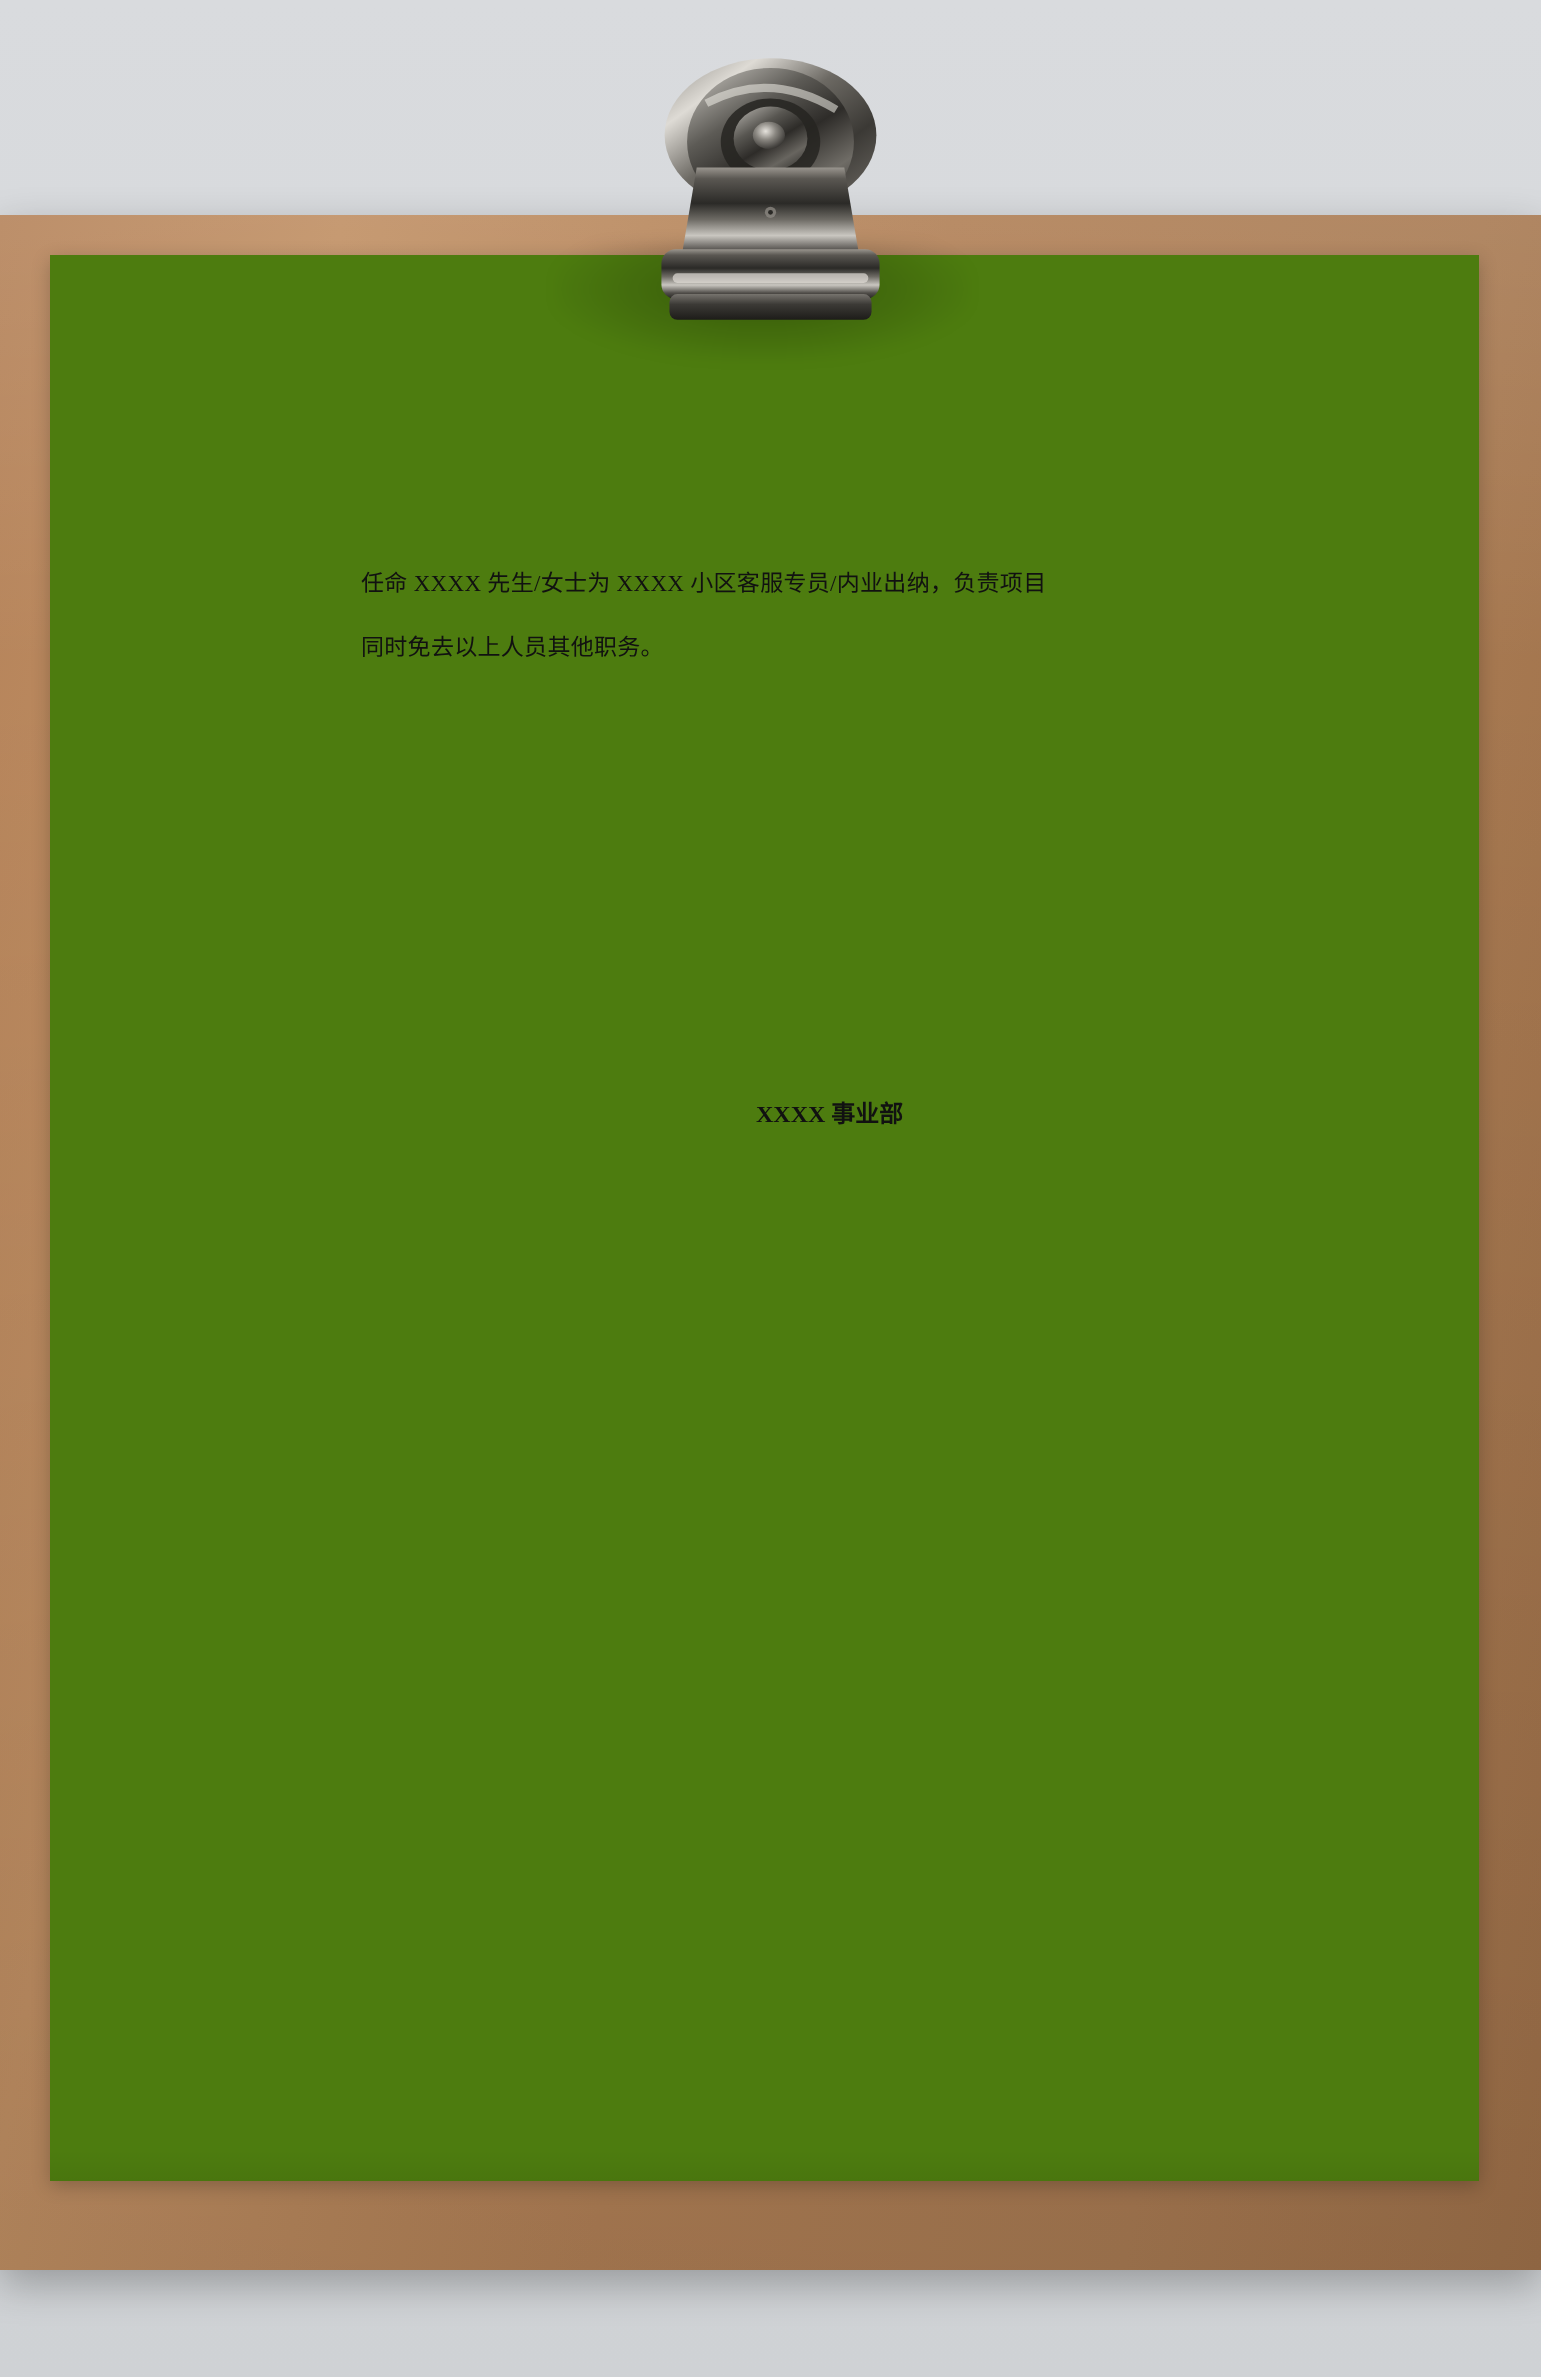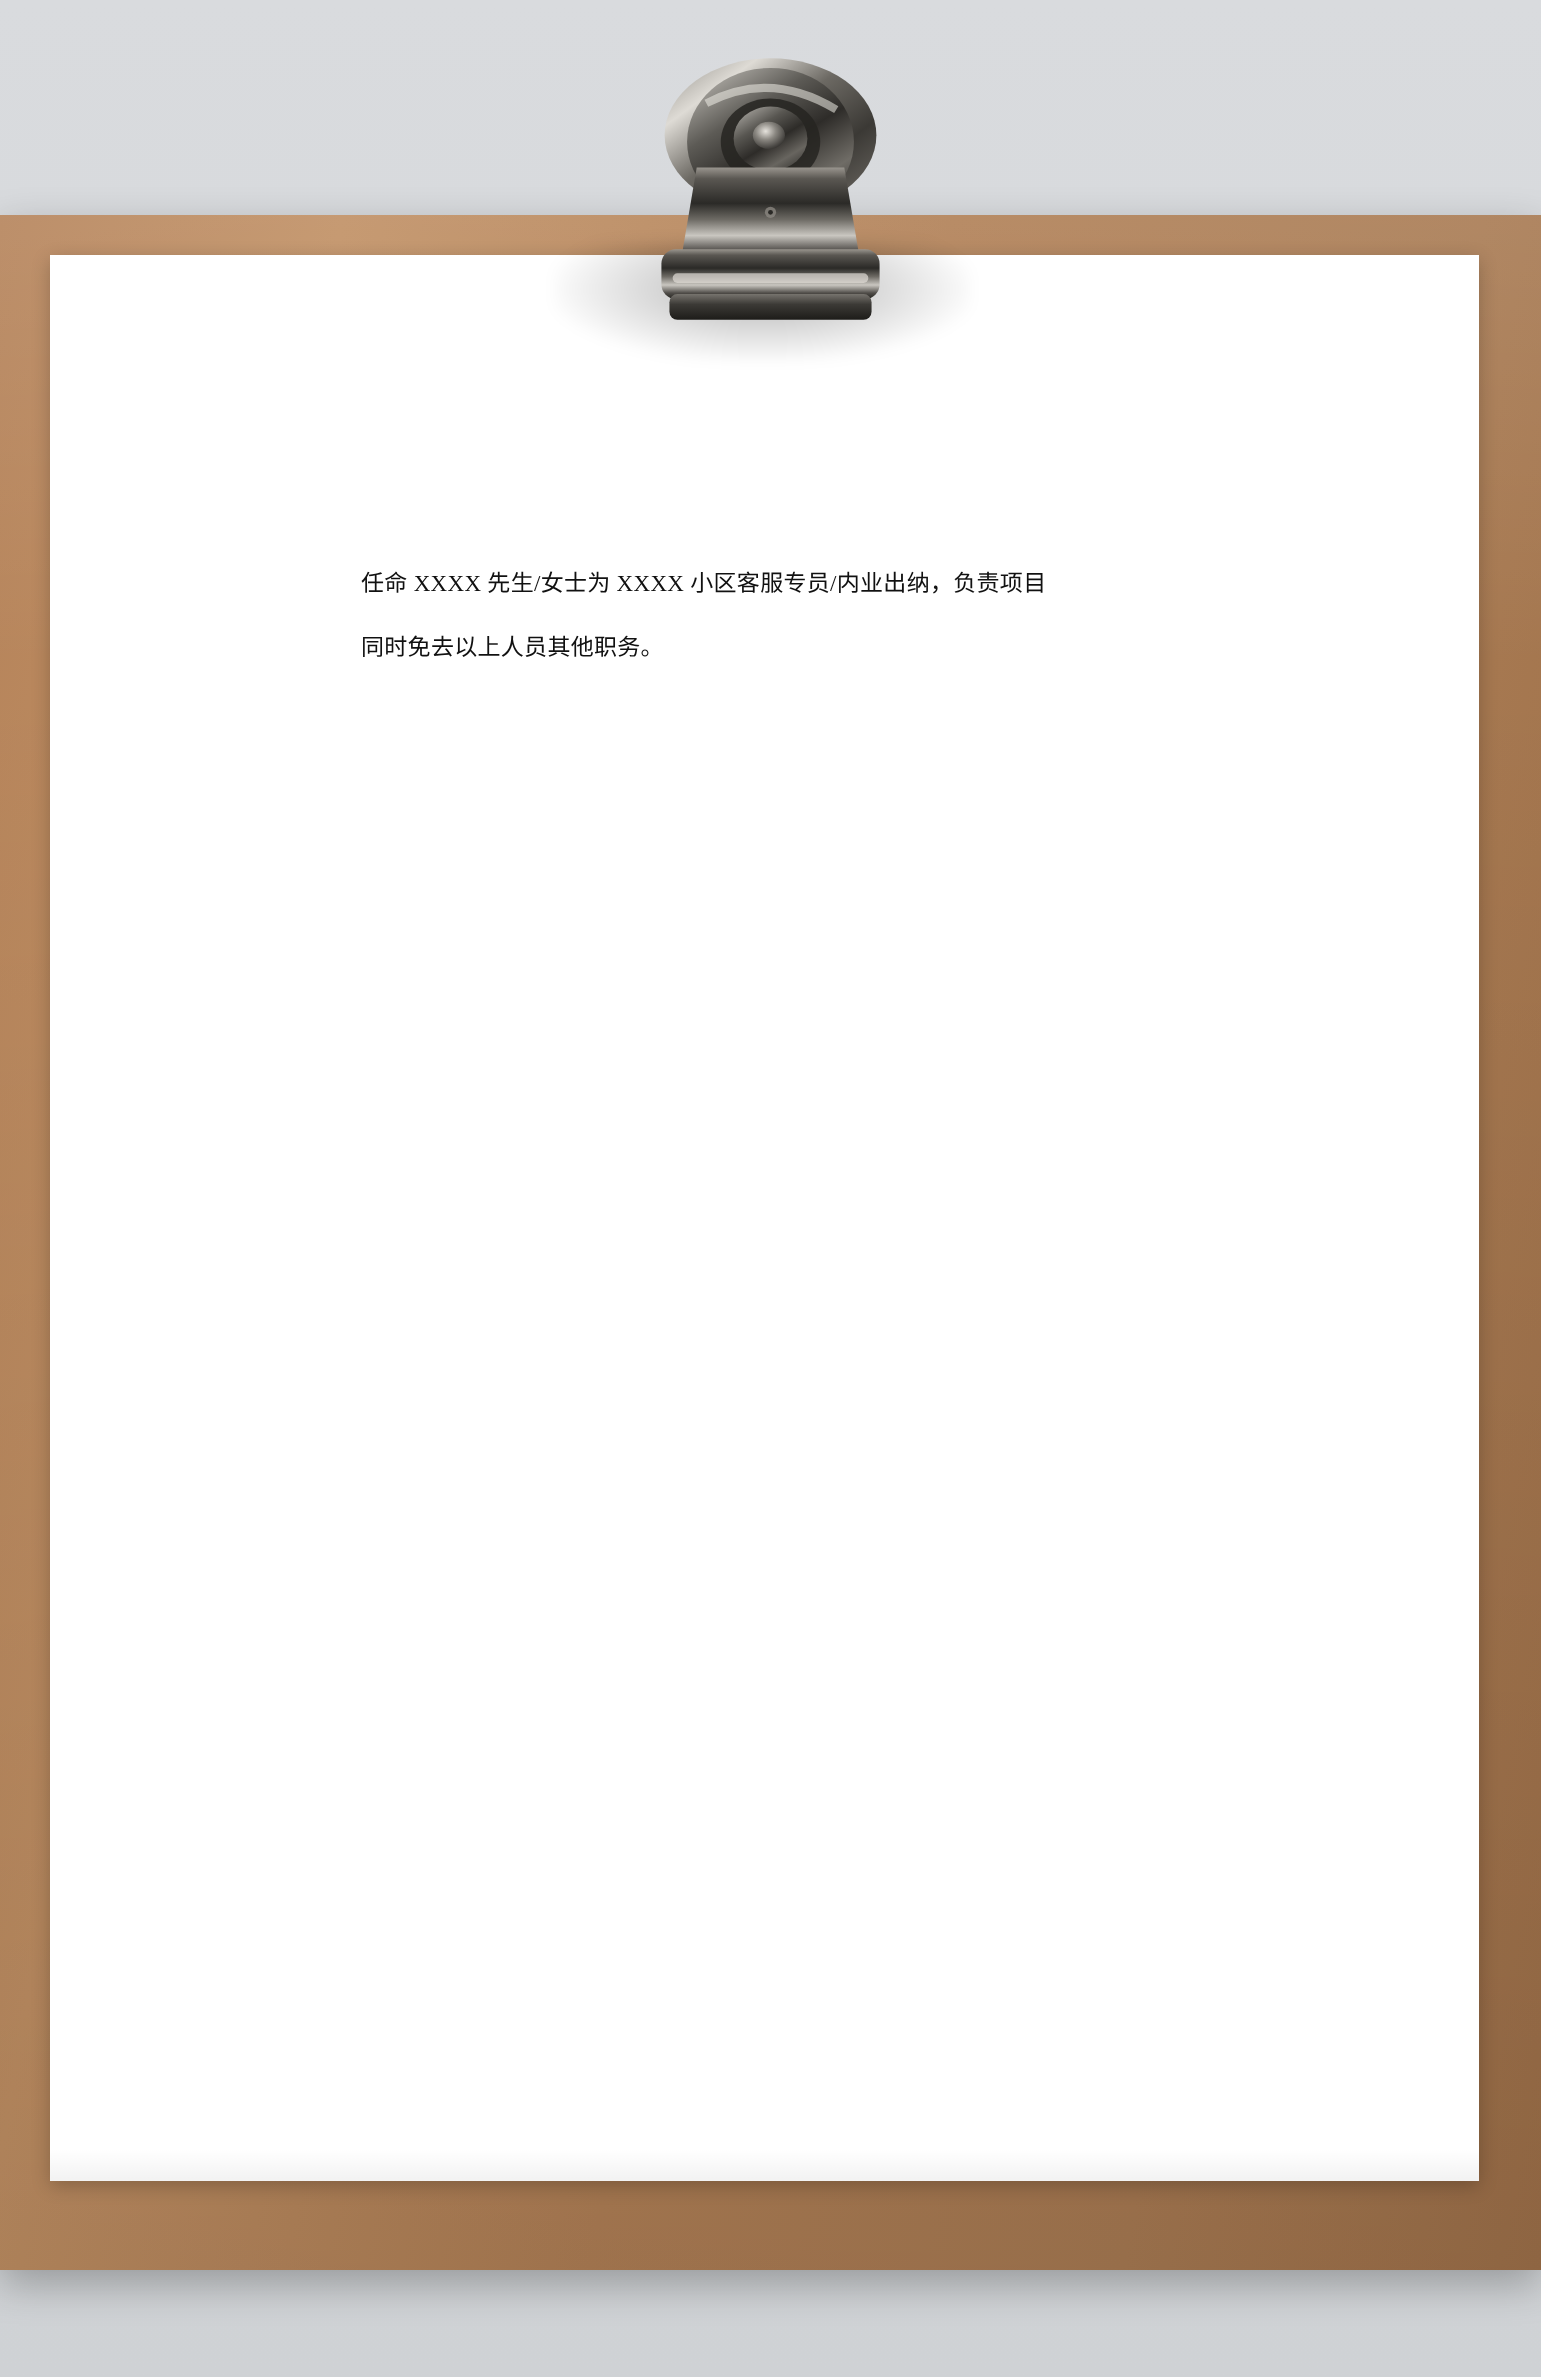--- a/index.html
+++ b/index.html
@@ -40,21 +40,21 @@
     pointer-events: none;
   }
 
   
   .paper {
     position: absolute;
     left: 50px;
     top: 255px;
     width: 1429px;
     height: 1926px;
-    background: #ffffff;
+    background: #4d7c0f;
     box-shadow: 0 4.8px 17.7px rgba(0,0,0,0.22);
   }
   .paper::after {
     content: "";
     position: absolute;
     left: 0; right: 0; bottom: 0;
     height: 32px;
     background: linear-gradient(180deg, rgba(255,255,255,0) 0%, rgba(0,0,0,0.05) 100%);
     pointer-events: none;
   }
@@ -130,20 +130,21 @@
     <div class="para wrap">
       <span class="first-line">任命 XXXX 先生/女士为 XXXX 小区客服专员/内业出纳，负责项目</span>
     </div>
 
     <div class="para">同时免去以上人员其他职务。</div>
 
 
   </div>
 
   <div class="sign-block">
+    <div class="sign-org">XXXX 事业部</div>
   </div>
 
 </div>
 
 <div class="clip-shadow"></div>
 
 <div class="clip">
   <svg width="385" height="321" viewBox="0 0 480 400" xmlns="http://www.w3.org/2000/svg">
     <defs>
       <linearGradient id="metalTop" x1="0" y1="0" x2="1" y2="1">

